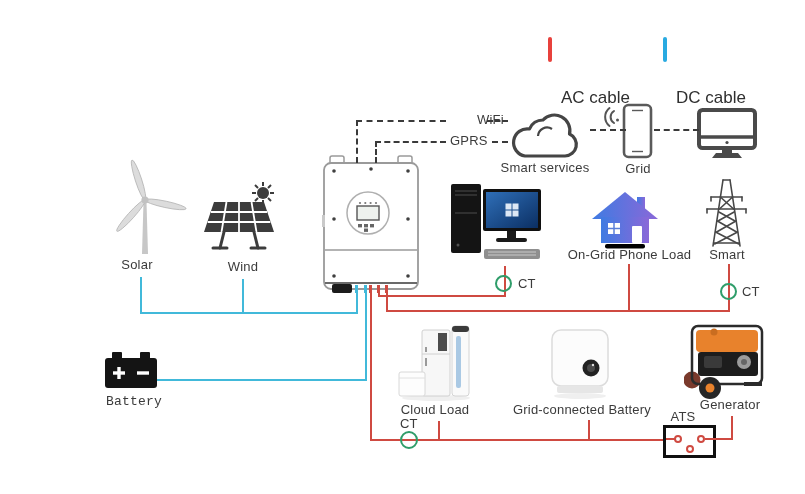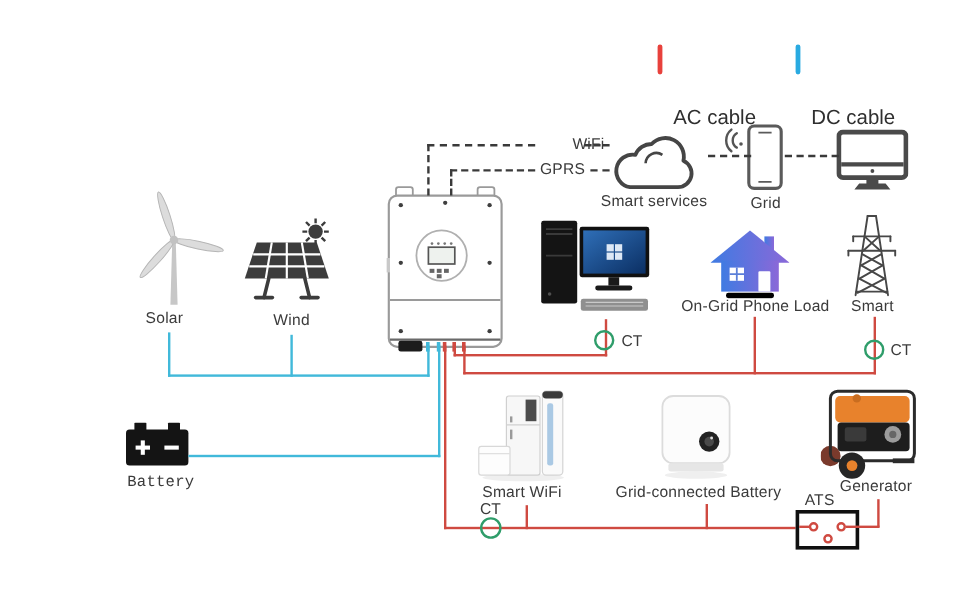--- a/index.html
+++ b/index.html
@@ -293,18 +293,18 @@
 
   <div class="lbl lbl-left" style="left:450px;top:112px;margin-left:27px;">WiFi</div>
   <div class="lbl lbl-left" style="left:450px;top:133px;">GPRS</div>
   <div class="lbl" style="left:107px;top:257px;width:60px;">Solar</div>
   <div class="lbl" style="left:212px;top:259px;width:62px;">Wind</div>
   <div class="lbl" style="left:99px;top:394px;width:70px;font-family:Liberation Mono, monospace;">Battery</div>
   <div class="lbl" style="left:495px;top:160px;width:100px;">Smart services</div>
   <div class="lbl" style="left:607px;top:161px;width:62px;">Grid</div>
   <div class="lbl" style="left:562px;top:247px;width:135px;">On-Grid Phone Load</div>
   <div class="lbl" style="left:697px;top:247px;width:60px;">Smart</div>
-  <div class="lbl" style="left:392px;top:402px;width:86px;">Smart WiFi</div>
+  <div class="lbl" style="left:392px;top:402px;width:86px;">Cloud Load</div>
   <div class="lbl" style="left:508px;top:402px;width:148px;">Grid-connected Battery</div>
   <div class="lbl" style="left:686px;top:397px;width:88px;">Generator</div>
   <div class="lbl" style="left:657px;top:409px;width:52px;">ATS</div>
 
 </div>
 
 </body></html>

